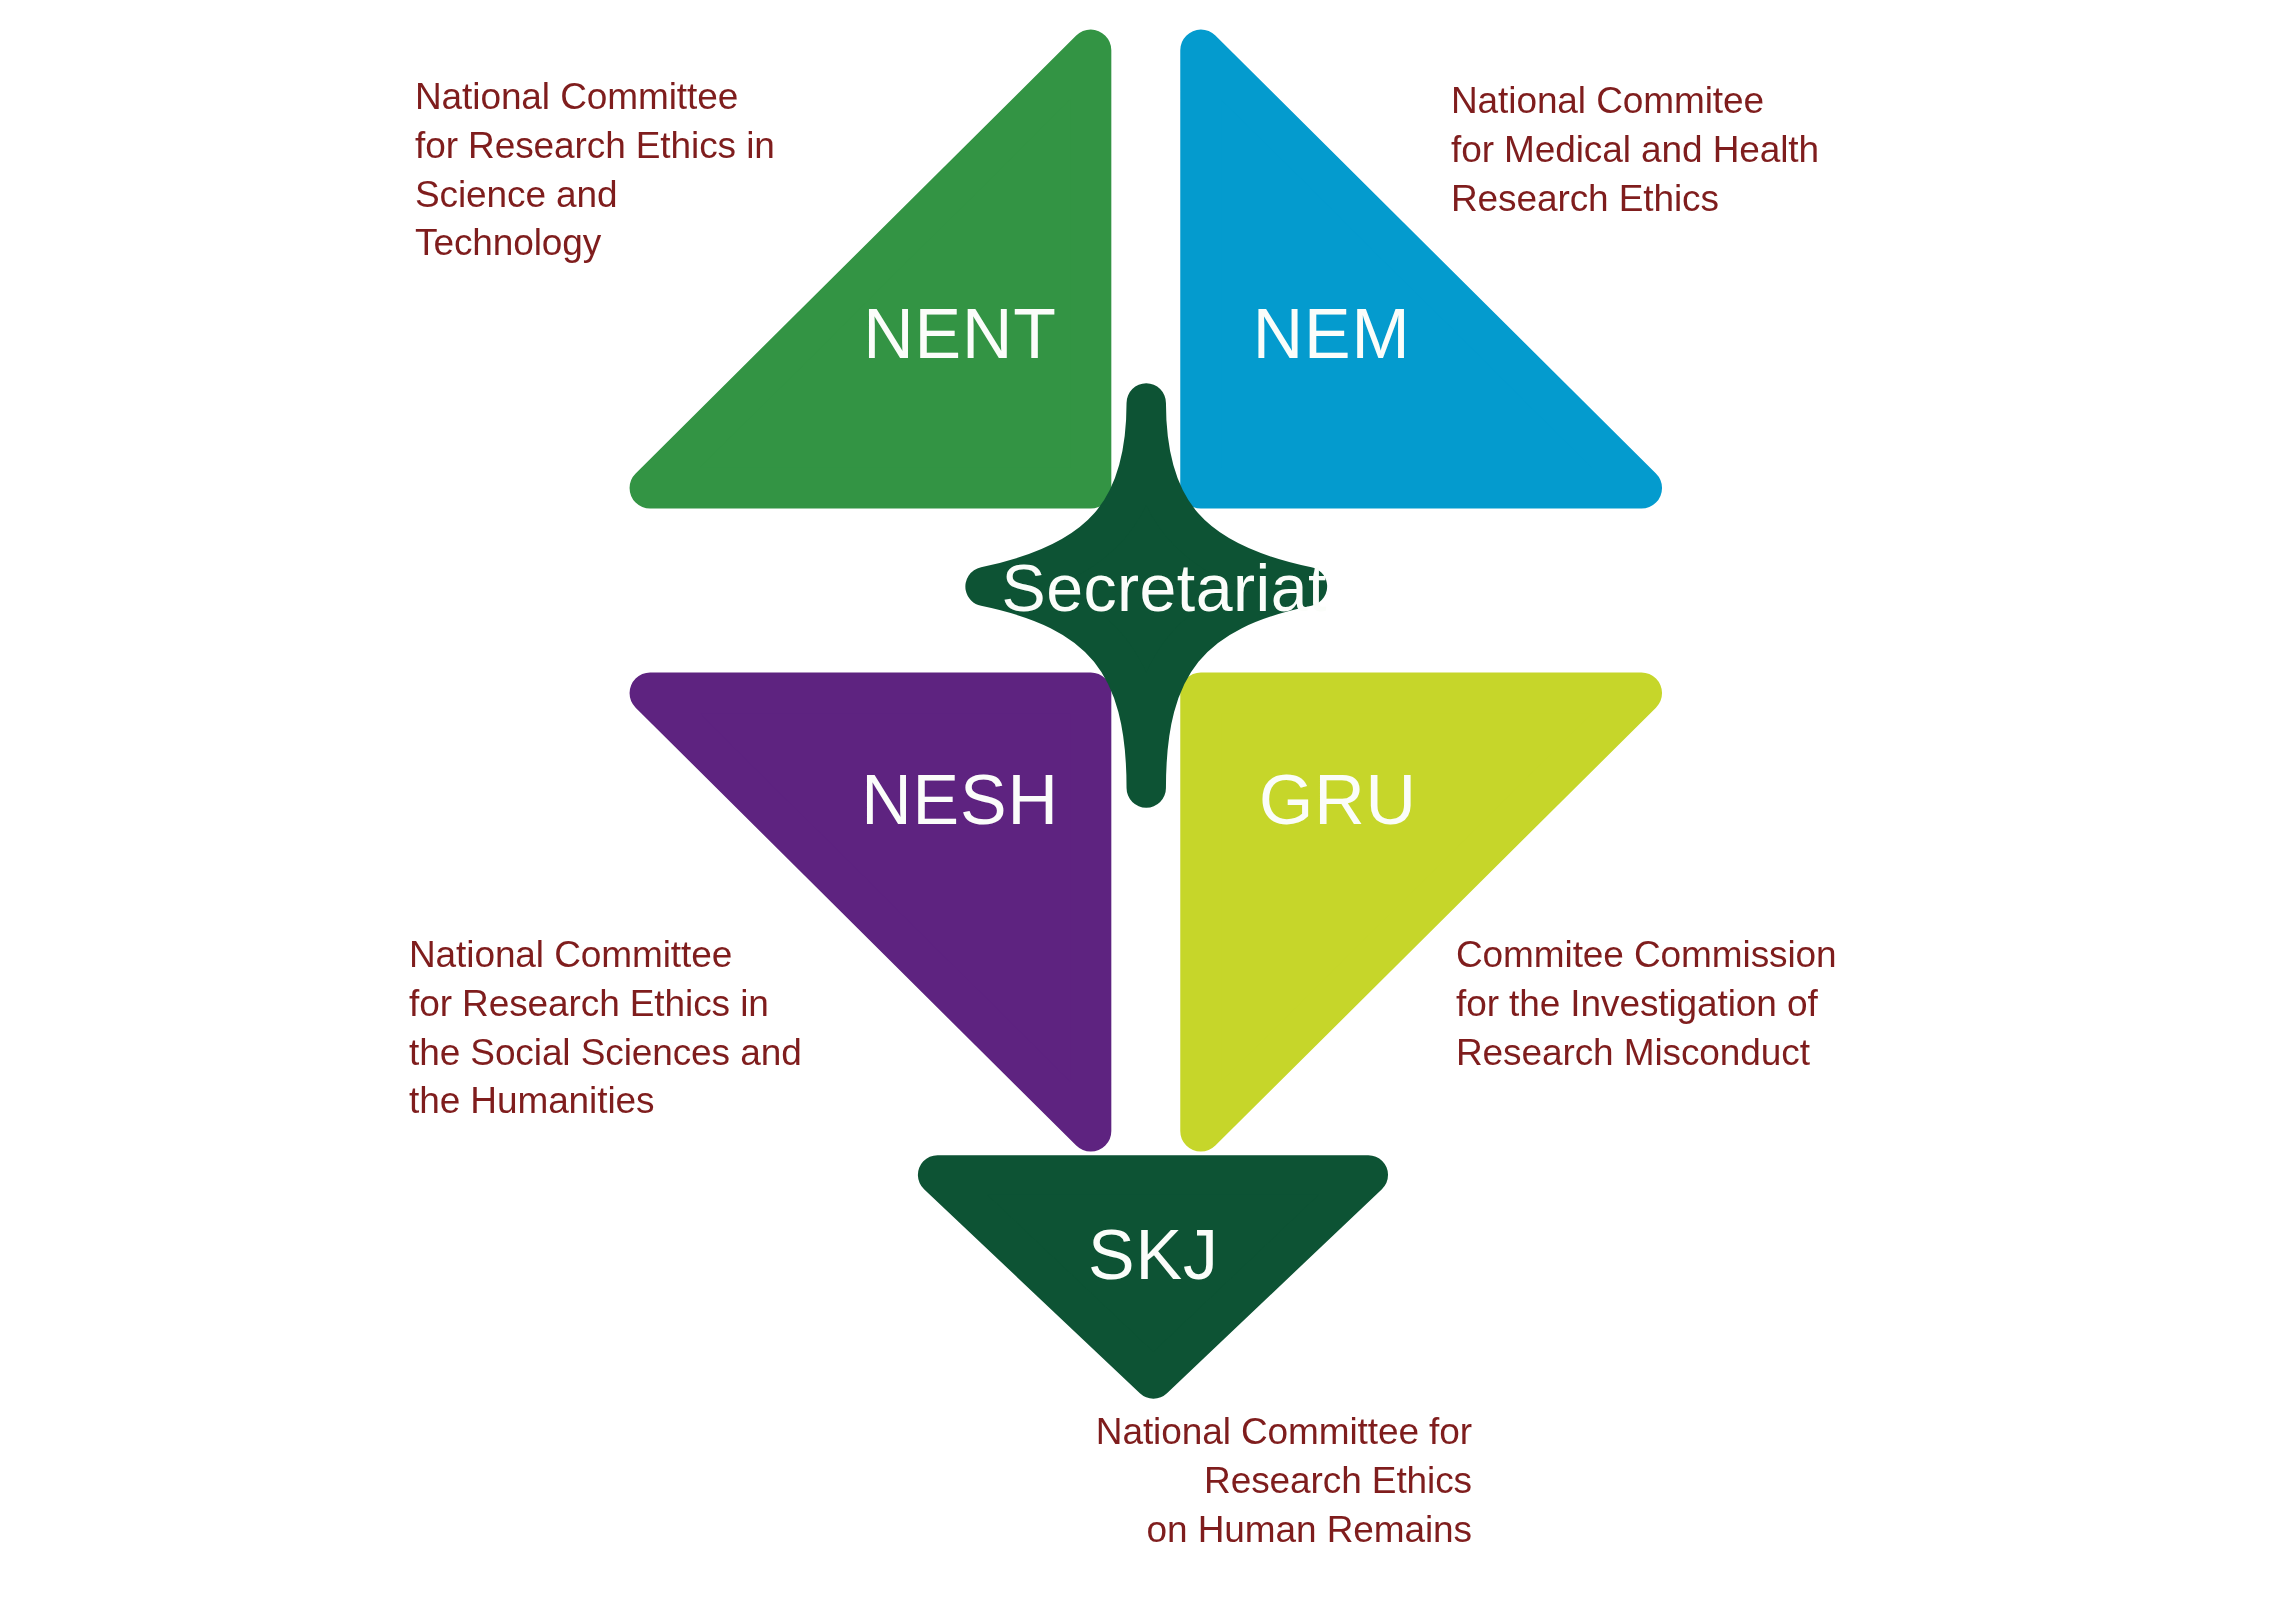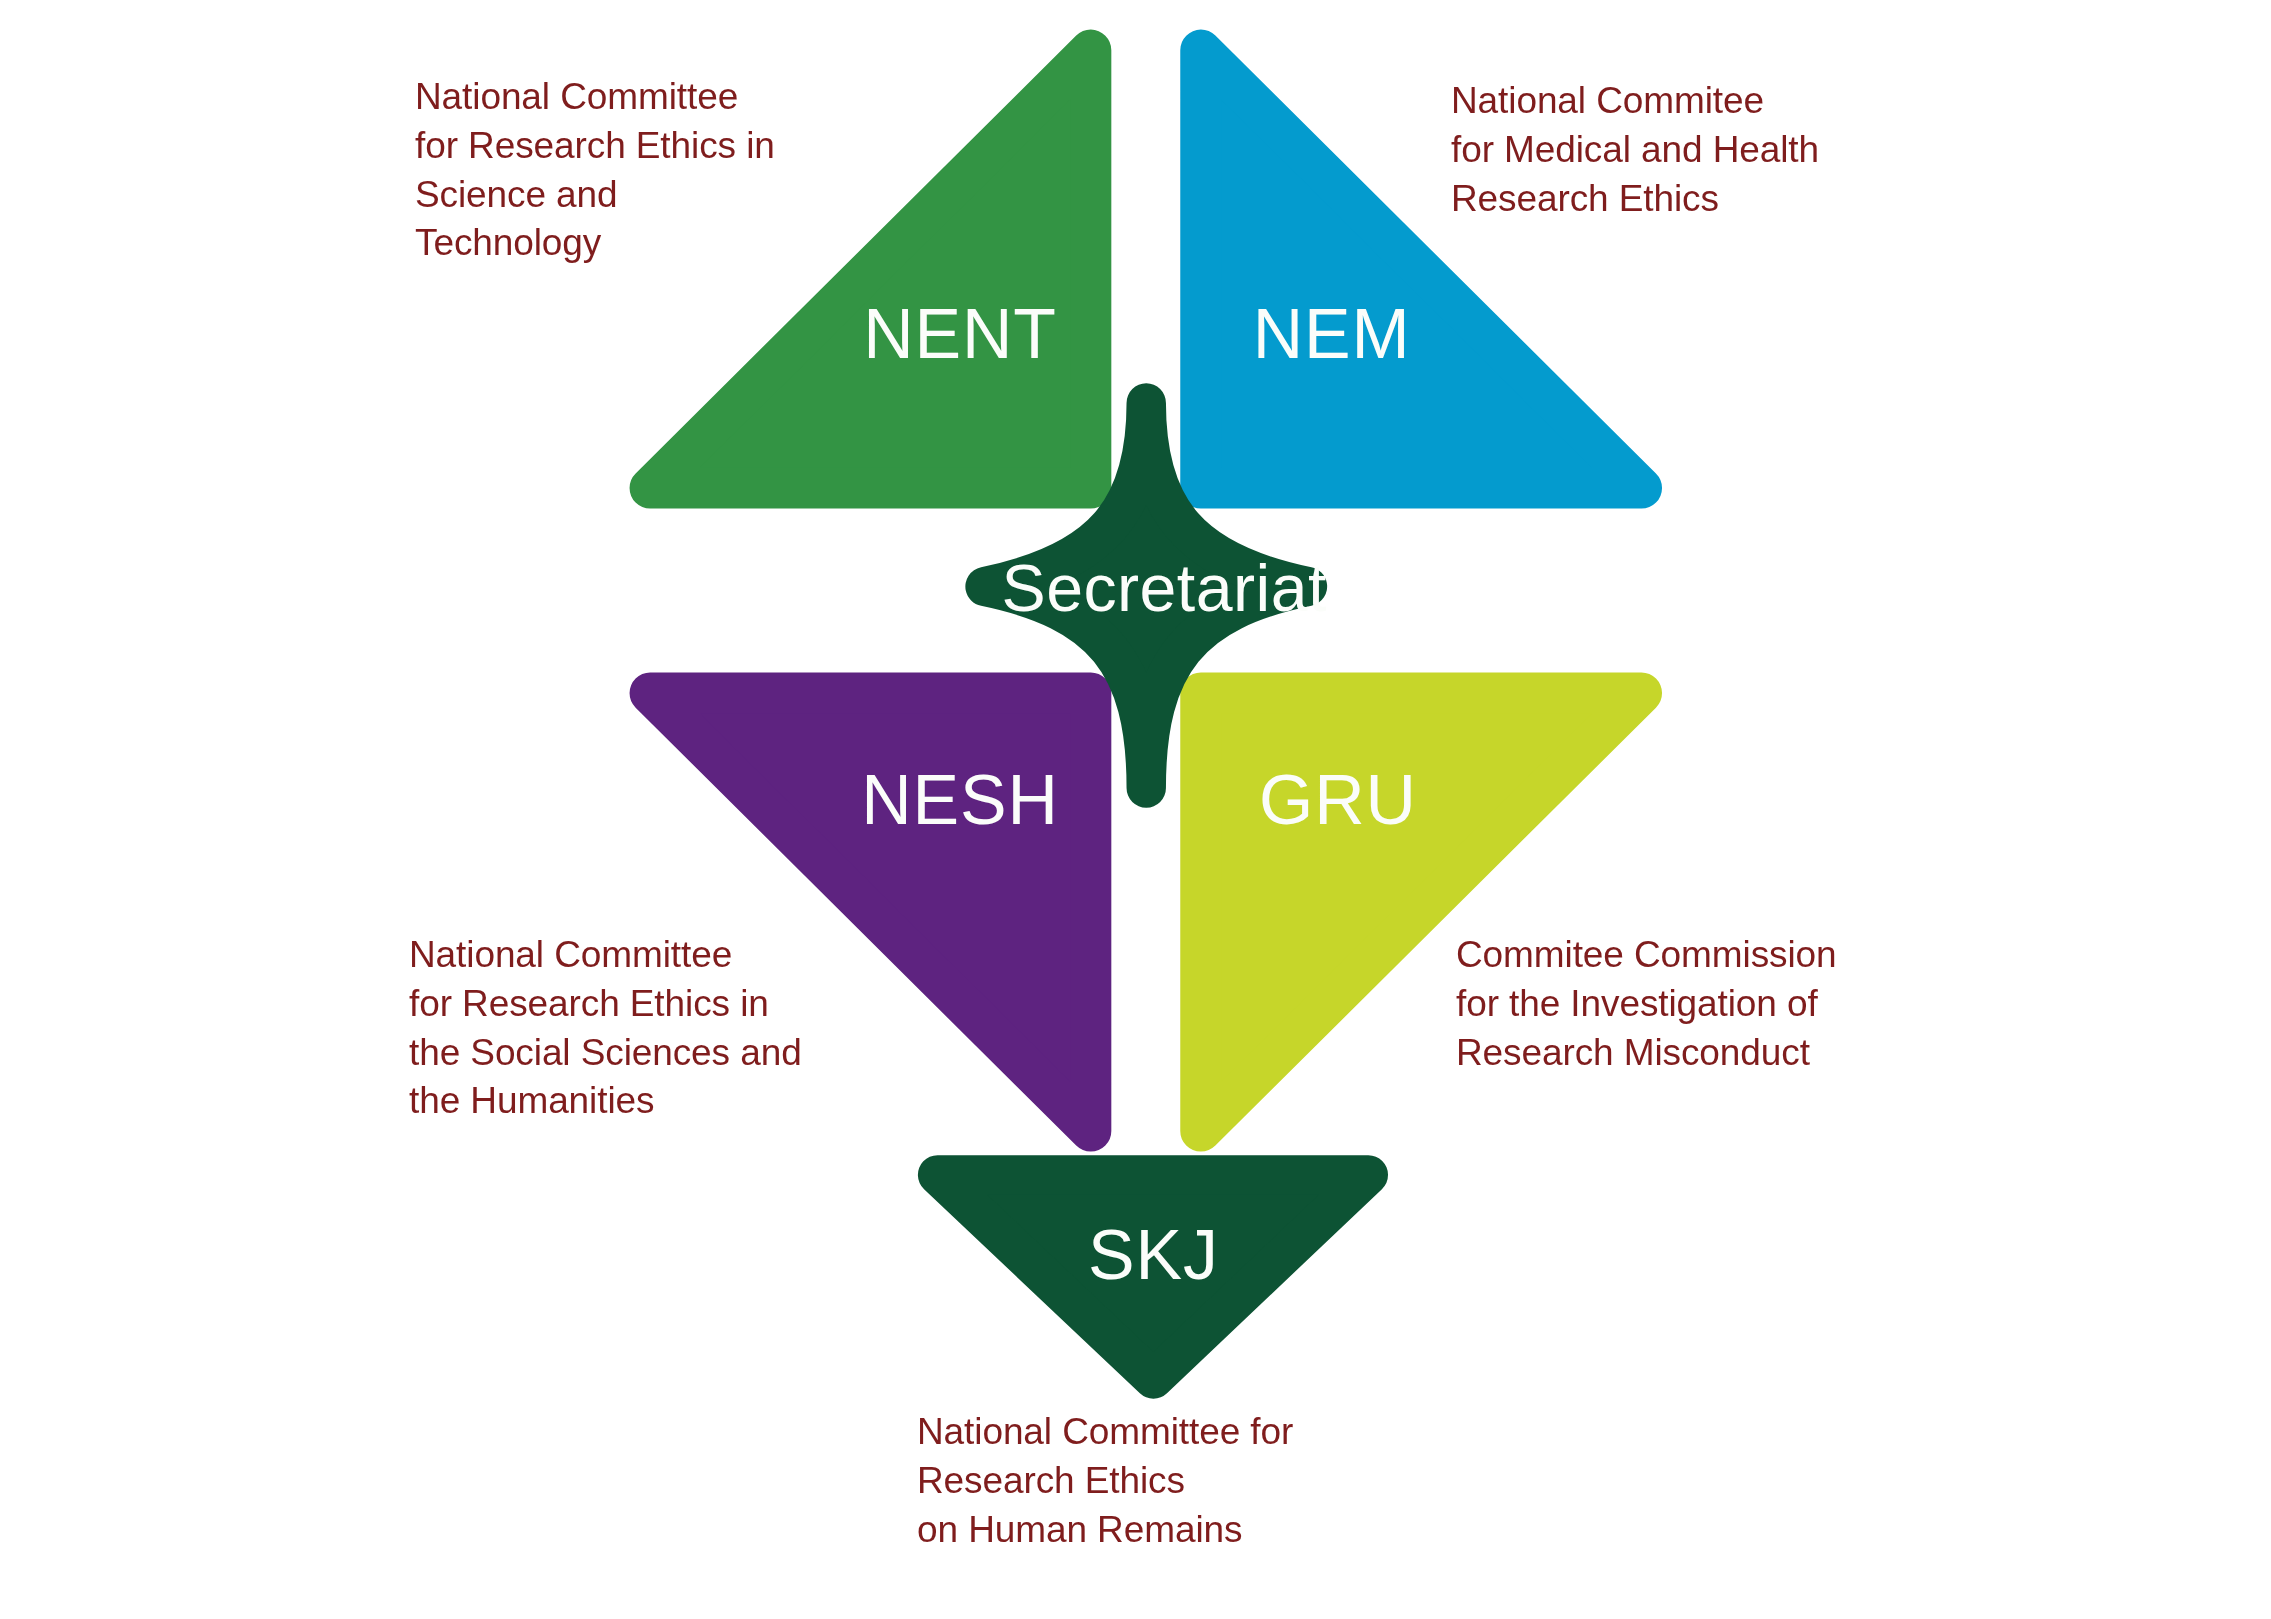--- a/index.html
+++ b/index.html
@@ -38,21 +38,21 @@
     color: #7f1d1d;
     font-weight: 400;
     letter-spacing: -0.1px;
     white-space: pre-line;
   }
   .caption.left-align { text-align: left; }
   #caption-nent { left: 415px; top: 73px;  width: 502px; }
   #caption-nem  { left: 1451px; top: 77px; width: 537px; }
   #caption-nesh { left: 409px; top: 931px; width: 546px; }
   #caption-gru  { left: 1456px; top: 931px; width: 519px; }
-  #caption-skj  { left: 917px; top: 1408px; width: 555px; }
+  #caption-skj  { left: 917px; top: 1408px; width: 555px; text-align: right; }
 
   .shape-label {
     font-family: "Liberation Sans", "DejaVu Sans", sans-serif;
     fill: #fbfdfa;
     font-weight: 400;
   }
   .label-acronym { font-size: 78px; letter-spacing: 1px; }
   .label-secretariat { font-size: 74px; letter-spacing: 0.5px; }
 </style>
 </head>

